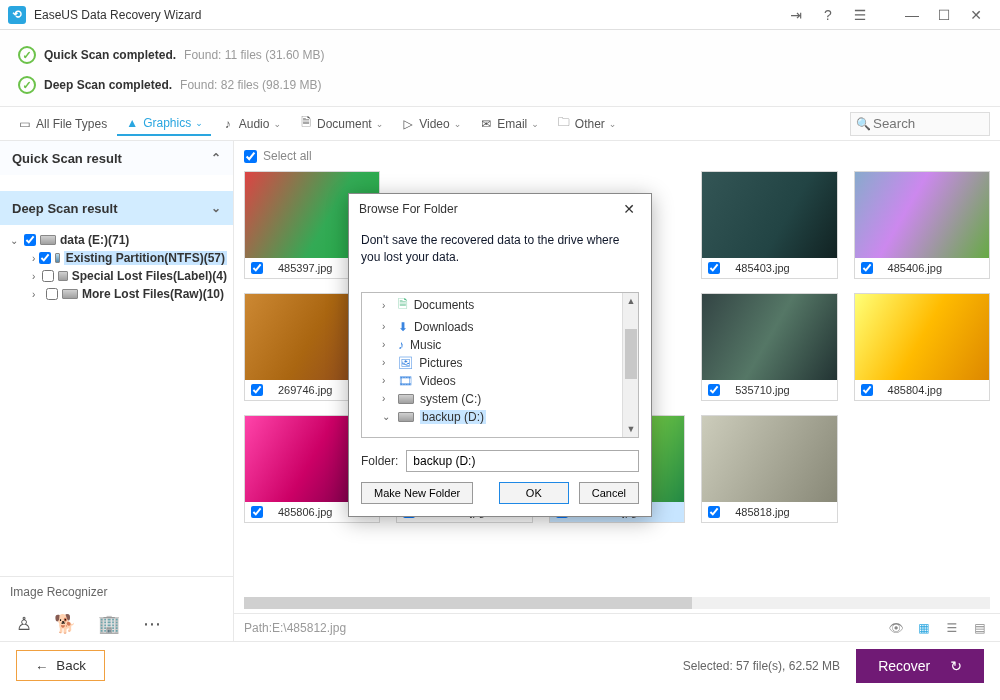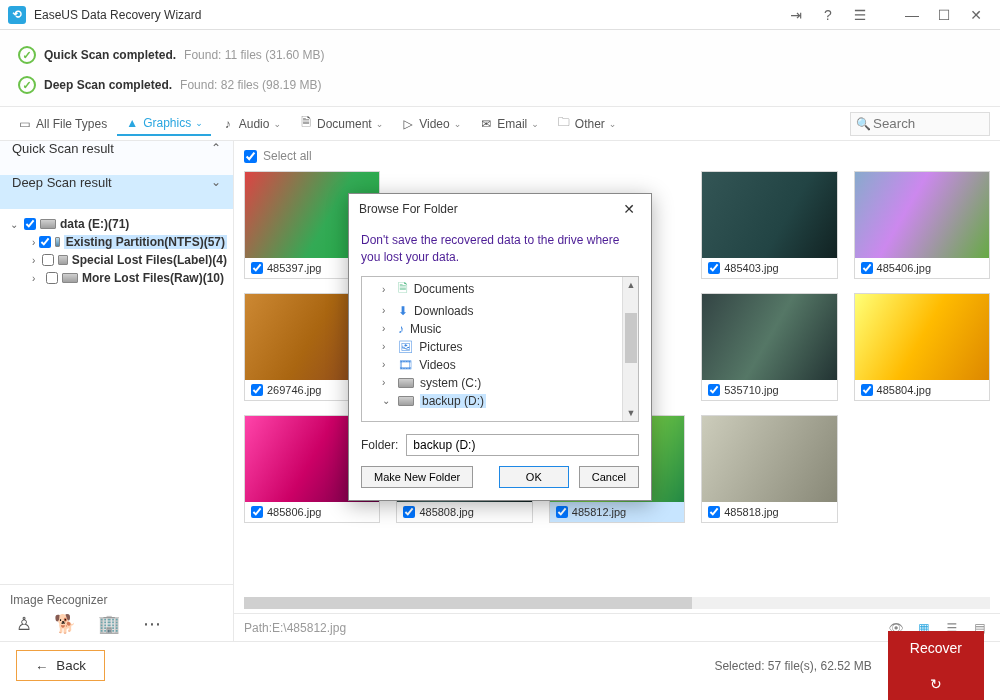--- a/index.html
+++ b/index.html
@@ -17,63 +17,63 @@
   .filterbar .fitem { display:inline-flex; align-items:center; gap:4px; padding: 4px 8px; cursor:pointer; color:#555; }
   .filterbar .fitem.active { color:#2aa6e0; border-bottom: 2px solid #2aa6e0; }
   .filterbar .ficon { width:14px; height:14px; display:inline-flex; align-items:center; justify-content:center; }
   .filterbar .caret { font-size:9px; color:#888; }
   .filterbar .search { margin-left:auto; }
   .filterbar .search input { width:140px; height:24px; border:1px solid #ddd; padding:0 6px 0 22px; background:#fafafa; }
   .filterbar .search { position:relative; }
   .filterbar .search .sicon { position:absolute; left:6px; top:5px; color:#bbb; font-size:12px;}
   .main { display:flex; height: 500px; }
   .sidebar { width: 234px; border-right:1px solid #e8e8e8; display:flex; flex-direction:column; }
-  .sechdr { height:34px; display:flex; justify-content:space-between; padding:0 12px; font-size:13px; cursor:pointer; background:#fafcff; }
-  .sechdr.lit { background:#d2ecff; }
+  .sechdr { height:34px; display:flex; align-items:center; justify-content:space-between; padding:0 12px; font-size:13px; cursor:pointer; background:#fafcff;font-weight:bold; }
+  .sechdr.lit { background:#d2ecff;margin-top:16px; }
   .sechdr .chev { font-size:12px; color:#666; }
   .tree { padding: 6px 4px 6px 8px; font-size:12px; }
   .tree .node { display:flex; align-items:center; gap:4px; padding:2px 2px; white-space:nowrap; }
   .tree .node .exp { width:10px; color:#666; font-size:10px; cursor:pointer; }
   .tree .node input[type=checkbox] { width:12px; height:12px; }
   .tree .node .nlabel { cursor:default;font-weight:bold; }
   .tree .node.sel .nlabel { background:#c7e5ff; padding:0 2px; }
   .tree .child { padding-left: 22px; }
   .sidebar .spacer { flex:1; }
   .recognizer { border-top:1px solid #e8e8e8; padding:8px 10px 6px 10px; }
-  .recognizer .rtitle { color:#666; margin-bottom:6px; }
+  .recognizer .rtitle { color:#666; margin-bottom:14px; }
   .recognizer .ricons { display:flex; gap:22px; font-size:18px; color:#555; padding-left:6px;}
   .recognizer .ricons span { cursor:pointer; }
   .content { flex:1; display:flex; flex-direction:column; background:#fff; }
   .selectall { height:30px; display:flex; align-items:center; gap:6px; padding:0 10px; color:#888; }
   .selectall input { width:13px; height:13px; }
   .grid { flex:1; padding:0 10px 10px 10px; overflow:hidden; }
   .griditems { display:grid; grid-template-columns: repeat(5, 1fr); gap: 14px 16px; }
   .thumb { border:1px solid #d8d8d8; }
   .thumb .img { height:86px; background:linear-gradient(135deg,#7aa 0%, #467 100%); padding:4px;}
   .thumb .img .inner { width:100%; height:100%; }
-  .thumb .cap { display:flex; align-items:center; gap:4px; padding:4px 6px; font-size:11px; }
+  .thumb .cap { display:flex; align-items:center; gap:15px; padding:4px 6px; font-size:11px; }
   .thumb .cap input { width:12px; height:12px; }
   .thumb.sel .cap { background:#c7e5ff; }
   .pathbar { height:28px; display:flex; align-items:center; gap:8px; padding:0 10px; border-top:1px solid #e8e8e8; color:#9a9a9a; }
   .pathbar .spacer { flex:1; }
   .pathbar .vbtn { width:20px; height:20px; display:inline-flex; align-items:center; justify-content:center; cursor:pointer; color:#888; border-radius:2px;}
   .pathbar .vbtn.active { color:#2aa6e0; }
   .hscroll { height:12px; background:#f0f0f0; margin:0 10px 4px 10px; position:relative;}
   .hscroll .thumbbar { position:absolute; left:0; top:0; height:100%; width:60%; background:#d0d0d0;}
   .footer { height:48px; border-top:1px solid #e8e8e8; display:flex; align-items:center; padding:0 16px; gap:16px; }
   .backbtn { border:1px solid #f0a040; color:#333; padding:7px 18px; background:#fff; cursor:pointer; display:inline-flex; align-items:center; gap:8px; }
   .footer .spacer { flex:1; }
   .footer .selinfo { color:#666; }
-  .recoverbtn { background:#b91c1c; color:#fff; padding:9px 22px; border:none; cursor:pointer; display:inline-flex; align-items:center; gap:20px; font-size:14px;flex-direction:column;}
+  .recoverbtn { background:#701a75; color:#fff; padding:9px 22px; border:none; cursor:pointer; display:inline-flex; align-items:center; gap:20px; font-size:14px;}
   
   .dialog { position:absolute; left:348px; top:193px; width:304px; background:#fff; border:1px solid #888; box-shadow:0 4px 20px rgba(0,0,0,0.3); }
   .dialog .dtitle { height:30px; display:flex; align-items:center; justify-content:space-between; padding:0 10px; font-size:12px; }
   .dialog .dtitle .xbtn { font-size:14px; cursor:pointer; padding:2px 6px;}
   .dialog .dbody { padding:8px 12px 12px 12px; }
-  .dialog .dmsg { color:#4c1d95; line-height:1.4; margin-bottom:10px; }
+  .dialog .dmsg { color:#0f172a; line-height:1.4; margin-bottom:26px; }
   .dialog .dtree { border:1px solid #bbb; height:146px; overflow:hidden; position:relative; }
   .dialog .dtree .scroll { position:absolute; right:0; top:0; width:16px; height:100%; background:#f0f0f0; border-left:1px solid #ddd;}
   .dialog .dtree .scroll .sthumb { position:absolute; left:2px; top:36px; width:12px; height:50px; background:#c8c8c8; }
   .dialog .dtree .scroll .sarr { position:absolute; left:0; width:16px; height:16px; display:flex; align-items:center; justify-content:center; font-size:9px; color:#666;}
   .dialog .dtree .scroll .up { top:0; }
   .dialog .dtree .scroll .down { bottom:0; }
   .dialog .dtree .dnode { display:flex; align-items:center; gap:6px; padding:2px 6px 2px 20px; font-size:12px; }
   .dialog .dtree .dnode .dexp { width:10px; color:#666; font-size:10px; }
   .dialog .dtree .dnode.sel span.nl { background:#c7e5ff; padding:0 2px;}
   .dialog .dfolder { display:flex; align-items:center; gap:8px; margin:12px 0 10px 0;}

